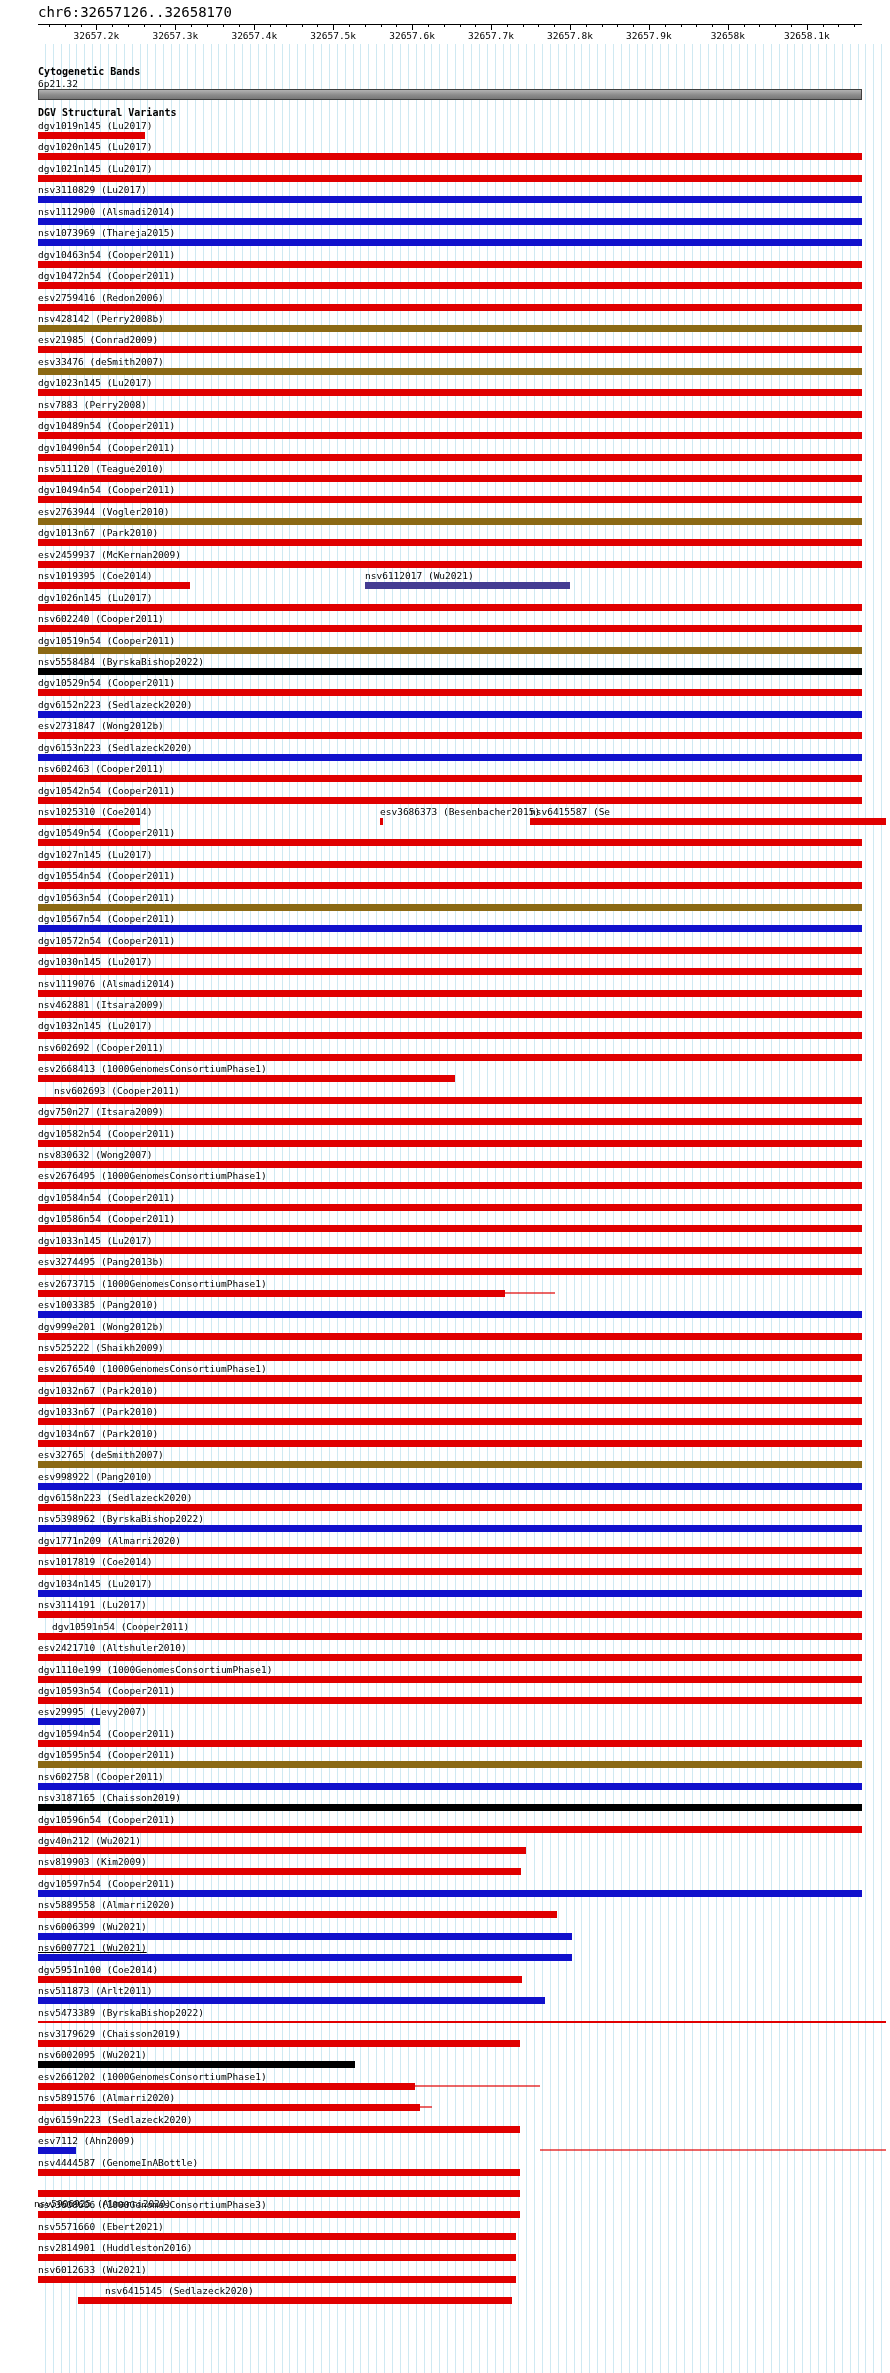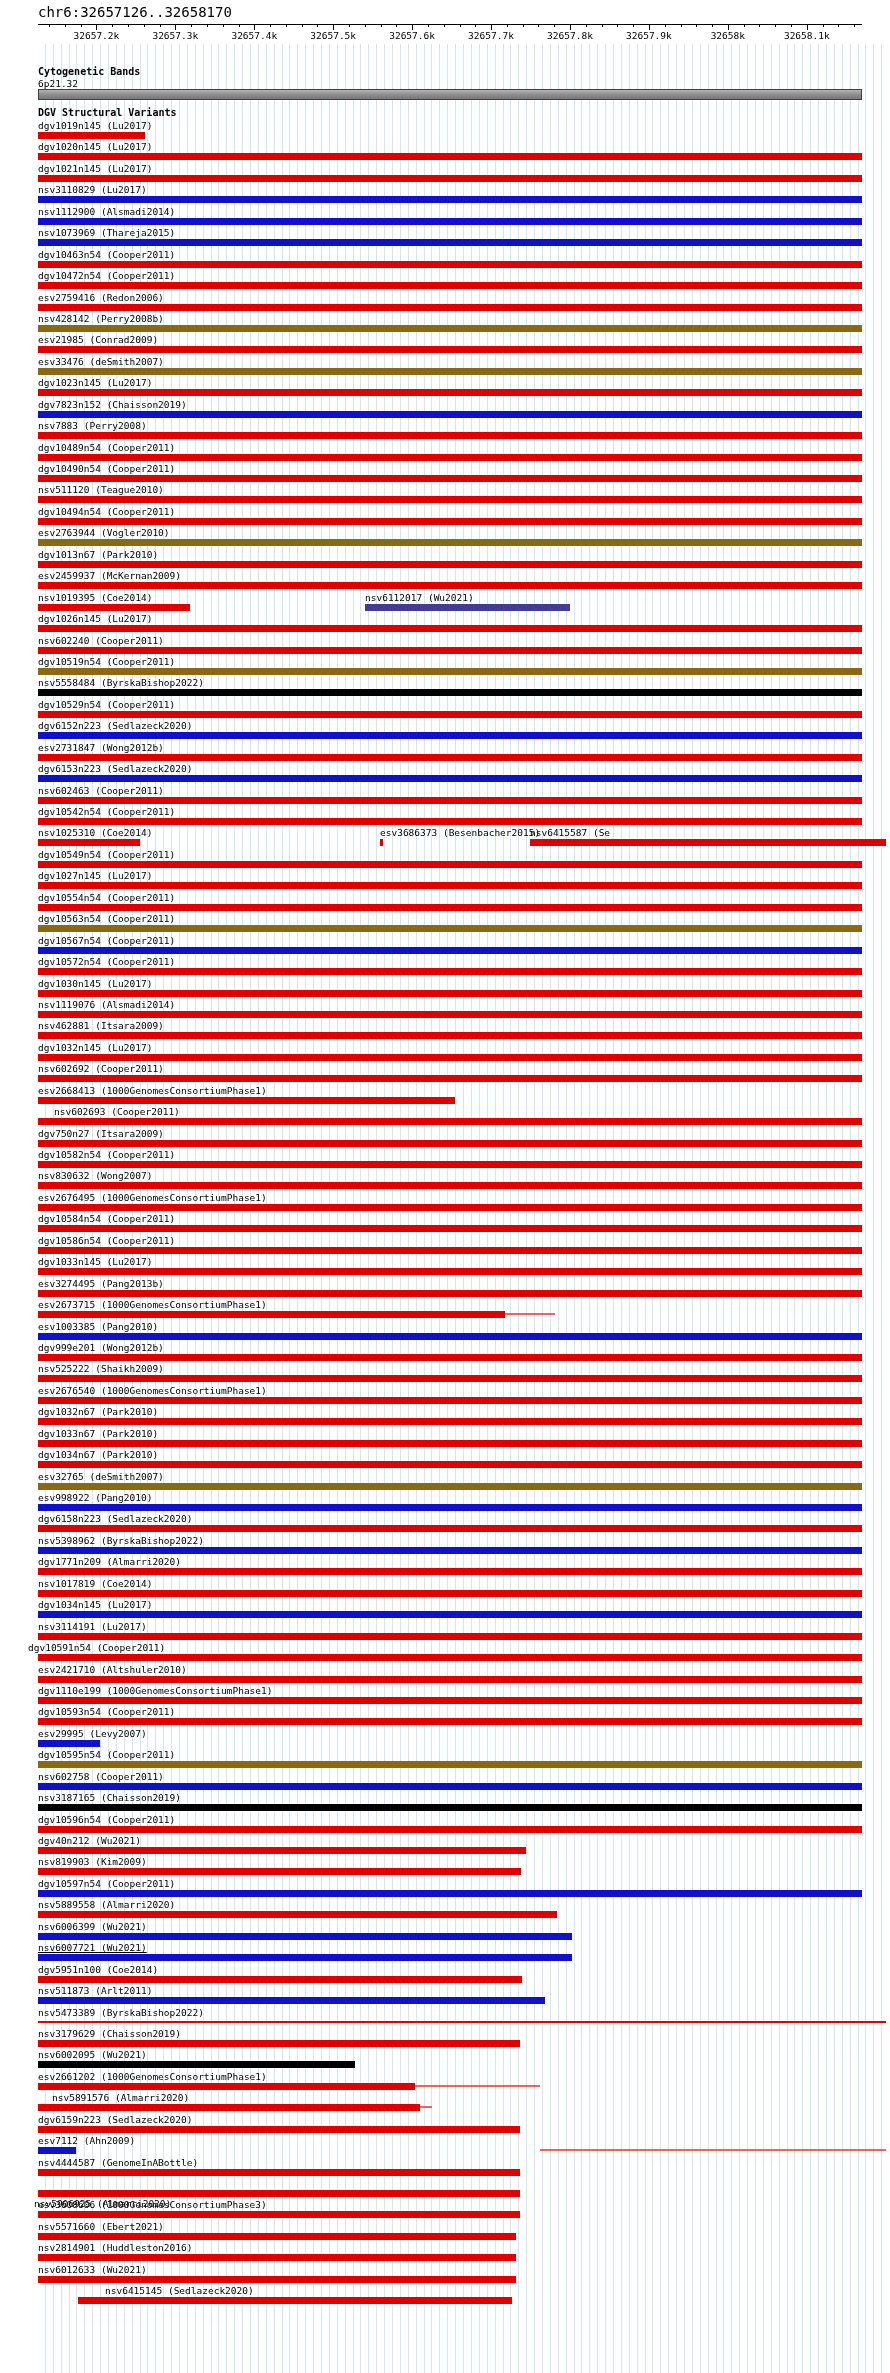--- a/index.html
+++ b/index.html
@@ -162,24 +162,20 @@
     </div>
     <div class="vrow">
       <span class="vlabel" style="left: 38px;">esv33476 (deSmith2007)</span>
       <div class="vbar" style="left: 38px; width: 824px; background: rgb(139, 105, 20);"></div>
     </div>
     <div class="vrow">
       <span class="vlabel" style="left: 38px;">dgv1023n145 (Lu2017)</span>
       <div class="vbar" style="left: 38px; width: 824px; background: rgb(224, 0, 0);"></div>
     </div>
     <div class="vrow">
-      <span class="vlabel" style="left: 38px;">dgv7823n152 (Chaisson2019)</span>
-      <div class="vbar" style="left: 38px; width: 824px; background: rgb(17, 17, 204);"></div>
-    </div>
-    <div class="vrow">
       <span class="vlabel" style="left: 38px;">nsv7883 (Perry2008)</span>
       <div class="vbar" style="left: 38px; width: 824px; background: rgb(224, 0, 0);"></div>
     </div>
     <div class="vrow">
       <span class="vlabel" style="left: 38px;">dgv10489n54 (Cooper2011)</span>
       <div class="vbar" style="left: 38px; width: 824px; background: rgb(224, 0, 0);"></div>
     </div>
     <div class="vrow">
       <span class="vlabel" style="left: 38px;">dgv10490n54 (Cooper2011)</span>
       <div class="vbar" style="left: 38px; width: 824px; background: rgb(224, 0, 0);"></div>
@@ -401,38 +397,42 @@
     </div>
     <div class="vrow">
       <span class="vlabel" style="left: 38px;">dgv1034n145 (Lu2017)</span>
       <div class="vbar" style="left: 38px; width: 824px; background: rgb(17, 17, 204);"></div>
     </div>
     <div class="vrow">
       <span class="vlabel" style="left: 38px;">nsv3114191 (Lu2017)</span>
       <div class="vbar" style="left: 38px; width: 824px; background: rgb(224, 0, 0);"></div>
     </div>
     <div class="vrow">
-      <span class="vlabel" style="left: 28px;">dgv10591n54 (Cooper2011)</span>
+      <span class="vlabel" style="left: 52px;">dgv10591n54 (Cooper2011)</span>
       <div class="vbar" style="left: 38px; width: 824px; background: rgb(224, 0, 0);"></div>
     </div>
     <div class="vrow">
       <span class="vlabel" style="left: 38px;">esv2421710 (Altshuler2010)</span>
       <div class="vbar" style="left: 38px; width: 824px; background: rgb(224, 0, 0);"></div>
     </div>
     <div class="vrow">
       <span class="vlabel" style="left: 38px;">dgv1110e199 (1000GenomesConsortiumPhase1)</span>
       <div class="vbar" style="left: 38px; width: 824px; background: rgb(224, 0, 0);"></div>
     </div>
     <div class="vrow">
       <span class="vlabel" style="left: 38px;">dgv10593n54 (Cooper2011)</span>
       <div class="vbar" style="left: 38px; width: 824px; background: rgb(224, 0, 0);"></div>
     </div>
     <div class="vrow">
       <span class="vlabel" style="left: 38px;">esv29995 (Levy2007)</span>
       <div class="vbar" style="left: 38px; width: 62px; background: rgb(17, 17, 204);"></div>
+    </div>
+    <div class="vrow">
+      <span class="vlabel" style="left: 38px;">dgv10594n54 (Cooper2011)</span>
+      <div class="vbar" style="left: 38px; width: 824px; background: rgb(224, 0, 0);"></div>
     </div>
     <div class="vrow">
       <span class="vlabel" style="left: 38px;">dgv10595n54 (Cooper2011)</span>
       <div class="vbar" style="left: 38px; width: 824px; background: rgb(139, 105, 20);"></div>
     </div>
     <div class="vrow">
       <span class="vlabel" style="left: 38px;">nsv602758 (Cooper2011)</span>
       <div class="vbar" style="left: 38px; width: 824px; background: rgb(17, 17, 204);"></div>
     </div>
     <div class="vrow">
@@ -486,21 +486,21 @@
     <div class="vrow">
       <span class="vlabel" style="left: 38px;">nsv6002095 (Wu2021)</span>
       <div class="vbar" style="left: 38px; width: 317px; background: rgb(0, 0, 0);"></div>
     </div>
     <div class="vrow">
       <span class="vlabel" style="left: 38px;">esv2661202 (1000GenomesConsortiumPhase1)</span>
       <div class="vbar" style="left: 38px; width: 377px; background: rgb(224, 0, 0);"></div>
       <div class="vbar thin tail" style="left: 415px; width: 125px; background: rgb(224, 0, 0);"></div>
     </div>
     <div class="vrow">
-      <span class="vlabel" style="left: 52px;">nsv5891576 (Almarri2020)</span>
+      <span class="vlabel" style="left: 38px;">nsv5891576 (Almarri2020)</span>
       <div class="vbar" style="left: 38px; width: 382px; background: rgb(224, 0, 0);"></div>
       <div class="vbar thin tail" style="left: 420px; width: 12px; background: rgb(224, 0, 0);"></div>
     </div>
     <div class="vrow">
       <span class="vlabel" style="left: 38px;">dgv6159n223 (Sedlazeck2020)</span>
       <div class="vbar" style="left: 38px; width: 482px; background: rgb(224, 0, 0);"></div>
     </div>
     <div class="vrow">
       <span class="vlabel" style="left: 38px;">esv7112 (Ahn2009)</span>
       <div class="vbar" style="left: 38px; width: 38px; background: rgb(17, 17, 204);"></div>

